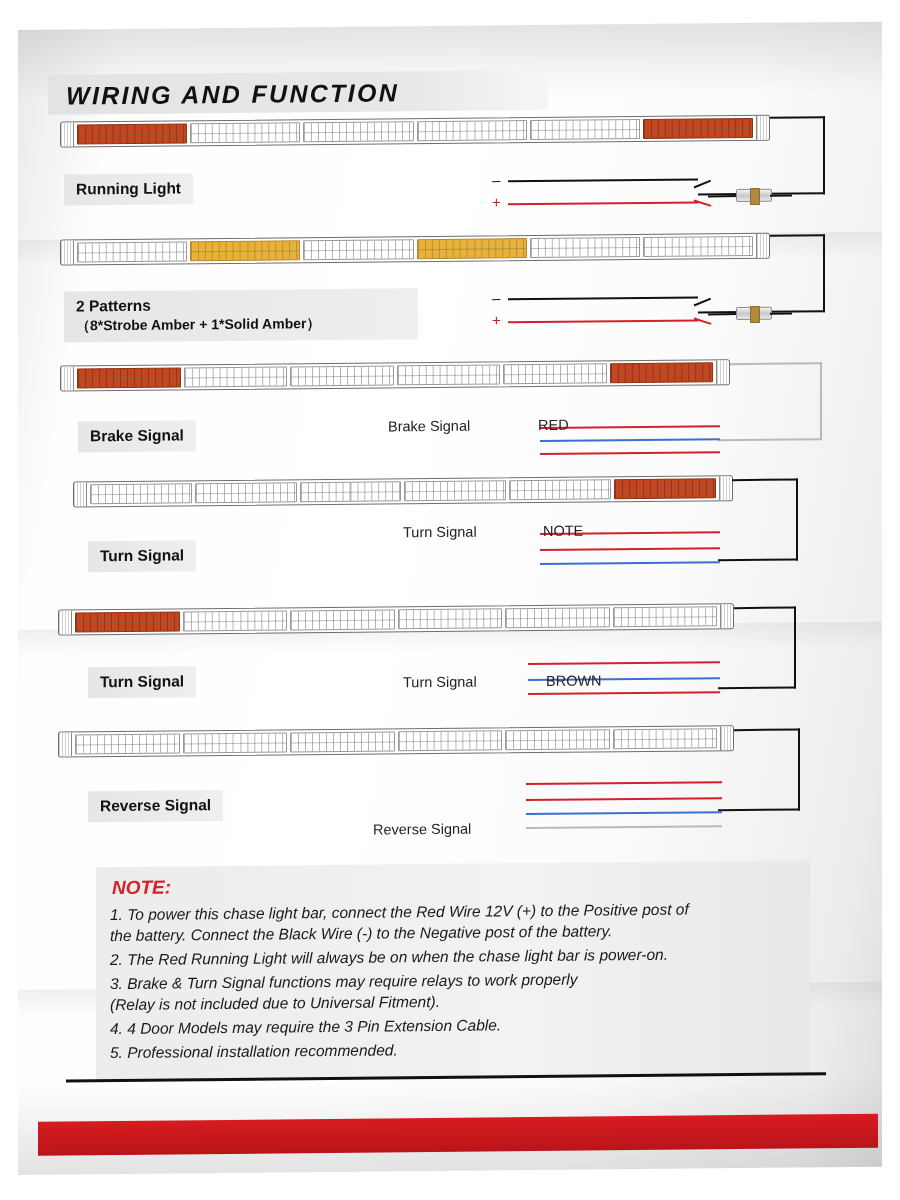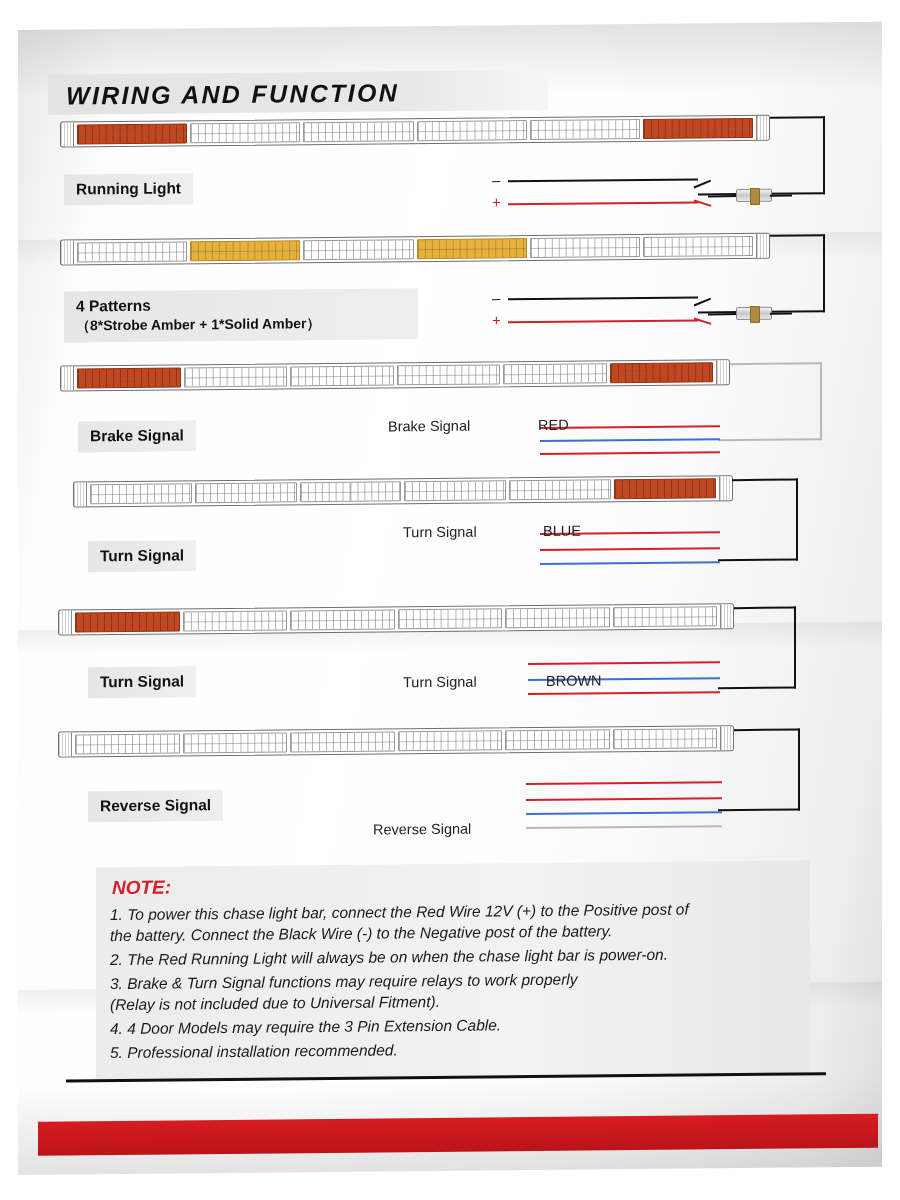--- a/index.html
+++ b/index.html
@@ -306,21 +306,21 @@
         <div class="seg"></div>
         <div class="seg amber"></div>
         <div class="seg"></div>
         <div class="seg amber"></div>
         <div class="seg"></div>
         <div class="seg"></div>
       </div>
       <div class="cap right"></div>
     </div>
     <div class="row-label" style="left:46px; top:262px; width:330px;">
-      <span>4 Patterns</span>
+      <span>2 Patterns</span>
       <span class="sub">（8*Strobe Amber + 1*Solid Amber）</span>
     </div>
 
     <div class="wire" style="left:752px; top:212px; width:55px;"></div>
     <div class="wire v" style="left:805px; top:212px; height:78px;"></div>
     <div class="wire" style="left:680px; top:288px; width:127px;"></div>
     <div class="wire" style="left:490px; top:273px; width:190px;"></div>
     <div class="wire" style="left:490px; top:296px; width:190px; background:#d3202a;"></div>
     <div class="wire" style="left:676px; top:281px; width:18px; transform:rotate(-22deg); transform-origin:left center;"></div>
     <div class="wire" style="left:676px; top:294px; width:18px; background:#d3202a; transform:rotate(18deg); transform-origin:left center;"></div>
@@ -371,21 +371,21 @@
       <span>Turn Signal</span>
     </div>
 
     <div class="wire" style="left:714px; top:456px; width:66px;"></div>
     <div class="wire v" style="left:778px; top:456px; height:82px;"></div>
     <div class="wire" style="left:700px; top:536px; width:80px;"></div>
     <div class="wire red" style="left:522px; top:508px; width:180px;"></div>
     <div class="wire red" style="left:522px; top:524px; width:180px;"></div>
     <div class="wire blue" style="left:522px; top:538px; width:180px;"></div>
     <div class="wire-text" style="left:385px; top:498px;">Turn Signal</div>
-    <div class="wire-text" style="left:525px; top:498px;">BLUE</div>
+    <div class="wire-text" style="left:525px; top:498px;">NOTE</div>
 
     <div class="bar" style="left:40px; top:580px; width:676px;">
       <div class="cap"></div>
       <div class="segs">
         <div class="seg red"></div>
         <div class="seg"></div>
         <div class="seg"></div>
         <div class="seg"></div>
         <div class="seg"></div>
         <div class="seg"></div>

